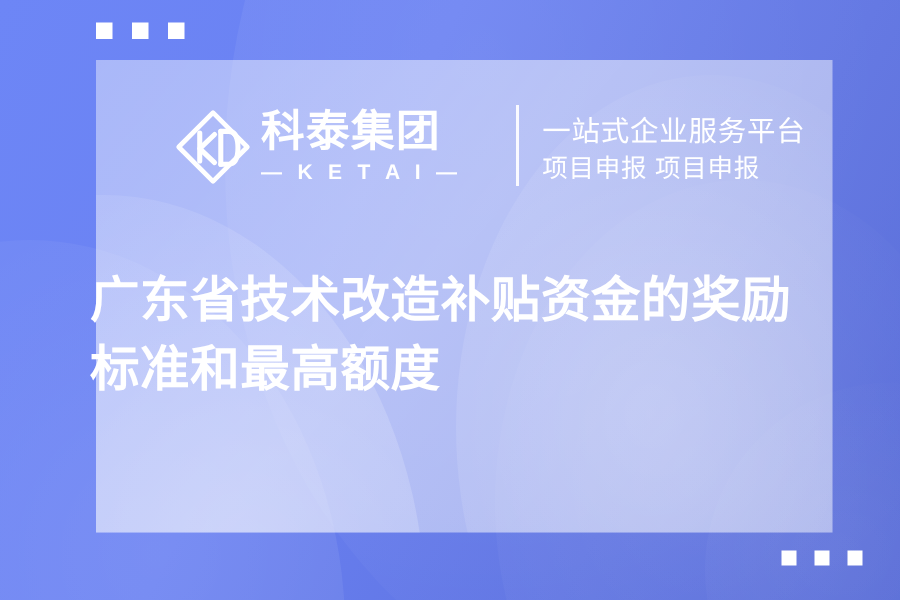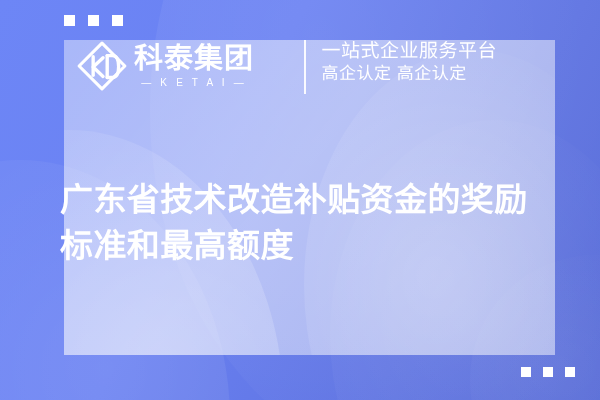--- a/index.html
+++ b/index.html
@@ -103,21 +103,22 @@
   }
 
   
   .header {
     position: absolute;
     left: 0;
     top: 0;
     width: 100%;
     height: 84px;
     display: flex;
-    align-items: flex-start;
+    align-items: flex-end;
+    padding-left: 40px;
   }
 
   .brand {
     display: flex;
     align-items: center;
     margin-left: 12px;
     width: 216px;
   }
   .brand-mark {
     width: 52px;
@@ -134,22 +135,22 @@
   .brand-cn {
     color: #ffffff;
     font-size: 29px;
     font-weight: bold;
     letter-spacing: 1px;
     line-height: 1.02;
     white-space: nowrap;
   }
   .brand-en {
     color: #ffffff;
-    font-size: 10px;
-    font-weight: normal;
+    font-size: 14px;
+    font-weight: bold;
     letter-spacing: 3.2px;
     line-height: 1.1;
     margin-top: 3px;
     white-space: nowrap;
     text-align: center;
   }
 
   .brand-divider {
     width: 1.5px;
     height: 54px;
@@ -240,21 +241,21 @@
         <div class="brand-words">
           <div class="brand-cn">科泰集团</div>
           <div class="brand-en">— K E T A I —</div>
         </div>
       </div>
 
       <div class="brand-divider"></div>
 
       <div class="tagline">
         <div class="tagline-main">一站式企业服务平台</div>
-        <div class="tagline-sub">高企认定 高企认定</div>
+        <div class="tagline-sub">项目申报 项目申报</div>
       </div>
 
     </div>
 
   </div>
 
   <h1 class="headline">广东省技术改造补贴资金的奖励标准和最高额度</h1>
 
 </div>
 

